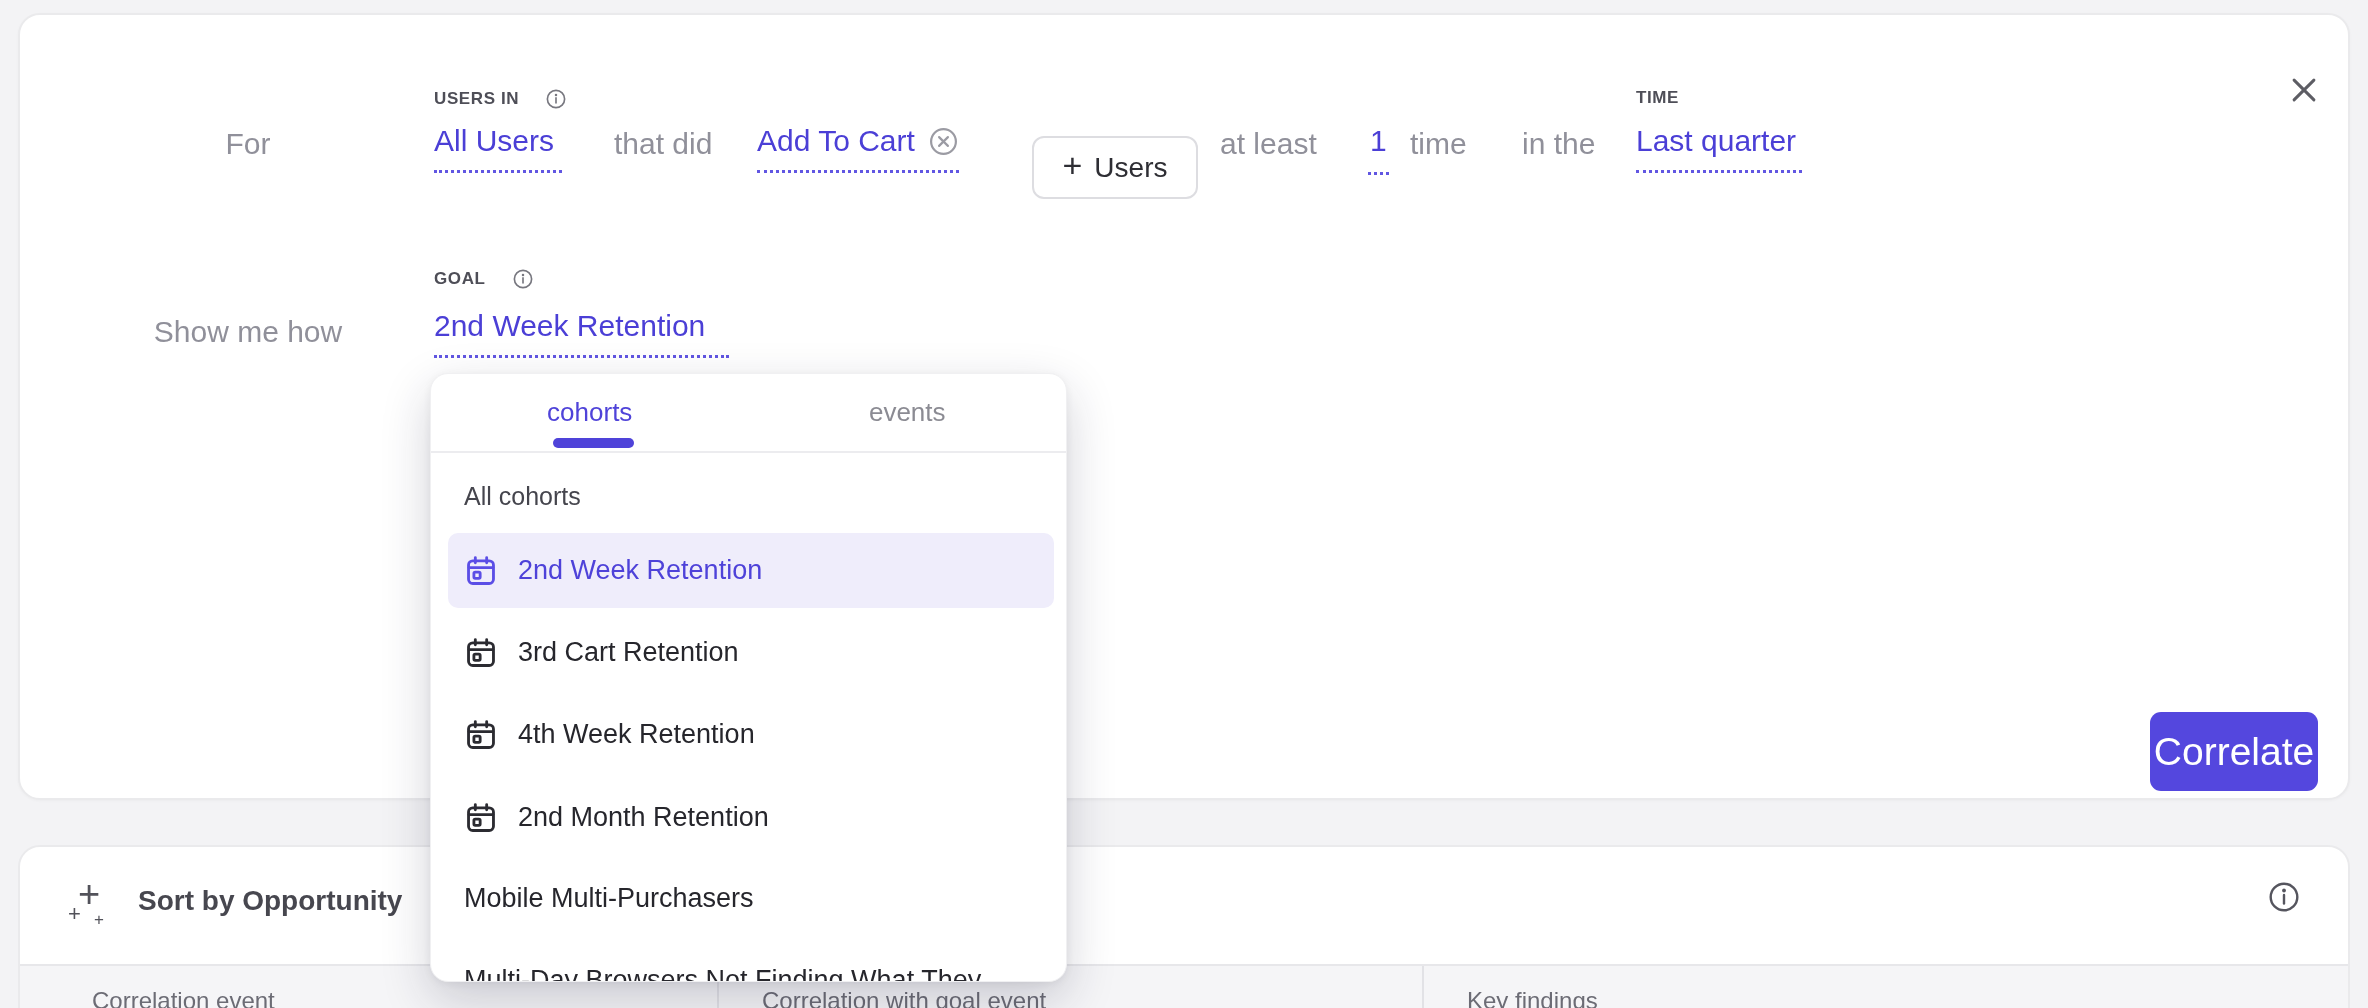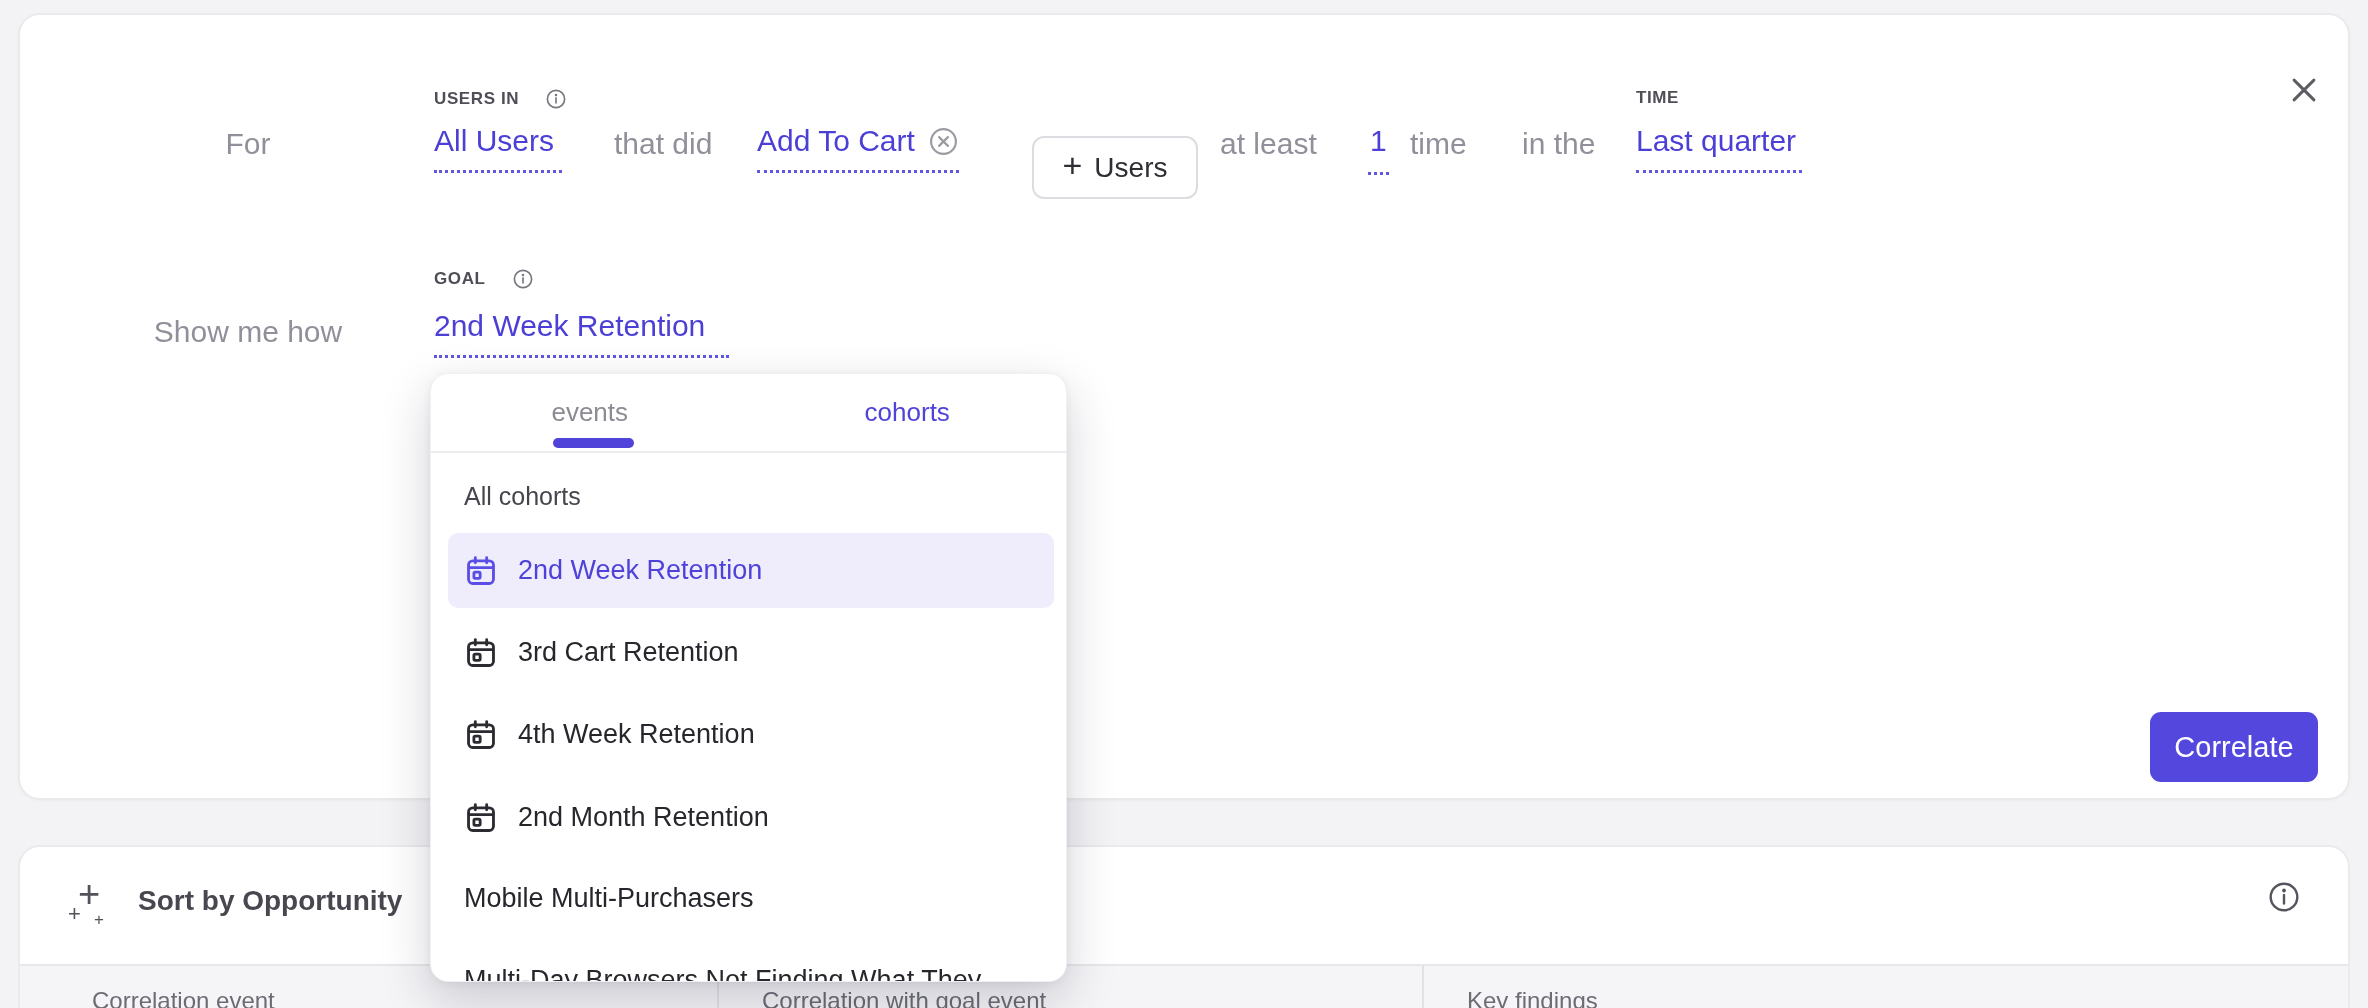--- a/index.html
+++ b/index.html
@@ -27,23 +27,23 @@
     display:inline-flex; align-items:center; cursor:pointer; }
 
   .filter-btn {
     position:absolute; left:1012px; top:121px; width:166px; height:63px;
     border:2px solid #dddde1; border-radius:12px; background:#fff;
     display:flex; align-items:center; justify-content:center; gap:12px;
     font-size:28px; color:#2e2e34; cursor:pointer;
   }
 
   .correlate-btn {
-    position:absolute; left:2130px; top:697px; width:168px; height:70px;
+    position:absolute; left:2130px; top:697px; width:168px; height:79px;
     background:#5447de; border:none; border-radius:11px;
-    color:#ffffff; font-size:29px; font-family:inherit;
+    color:#ffffff; font-size:39px; font-family:inherit;
     display:flex; align-items:center; justify-content:center; cursor:pointer;
   }
 
   
   .dropdown {
     position:absolute; left:430px; top:373px; width:637px; height:609px;
     background:#fff; border:1px solid #f0f0f2; border-radius:18px;
     box-shadow:0 18px 50px rgba(30,30,60,.20), 0 2px 8px rgba(0,0,0,.06);
     overflow:hidden; z-index:20;
   }
@@ -192,22 +192,22 @@
       <div class="th" style="left:72px;">Correlation event</div>
       <div class="th-div" style="left:697px;"></div>
       <div class="th" style="left:742px;">Correlation with goal event</div>
       <div class="th-div" style="left:1402px;"></div>
       <div class="th" style="left:1447px;">Key findings</div>
     </div>
   </div>
 
   <div class="dropdown">
     <div class="dd-tabs">
+      <div class="dd-tab active">cohorts</div>
       <div class="dd-tab">events</div>
-      <div class="dd-tab active">cohorts</div>
       <div class="dd-tab-bar"></div>
     </div>
 
     <div class="dd-section">All cohorts</div>
 
     <div class="dd-item sel" style="top:159px;">
       <svg class="cal-icon" viewBox="0 0 24 24" fill="none" stroke="currentColor" stroke-width="2" stroke-linecap="round" stroke-linejoin="round">
         <rect x="3.2" y="4.8" width="17.6" height="16" rx="3"></rect>
           <line x1="8" y1="2.6" x2="8" y2="6.2"></line>
           <line x1="16" y1="2.6" x2="16" y2="6.2"></line>

